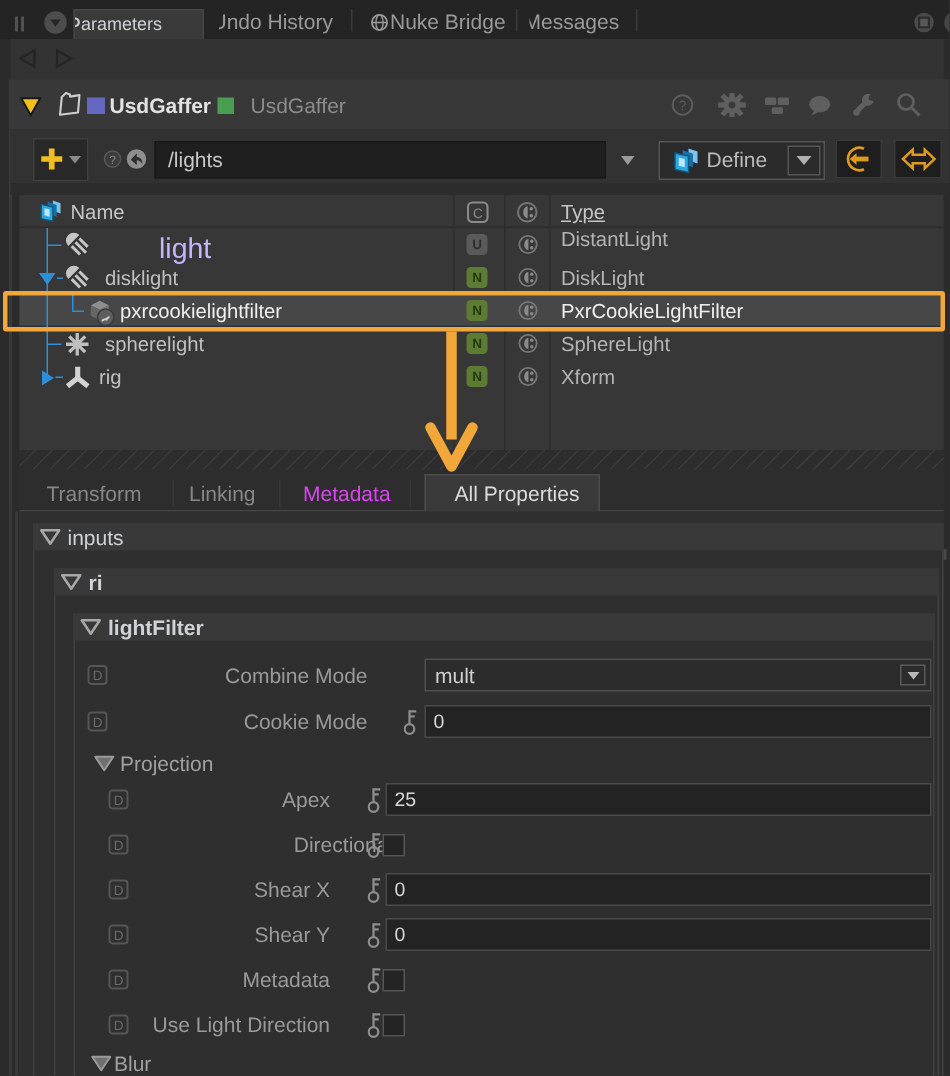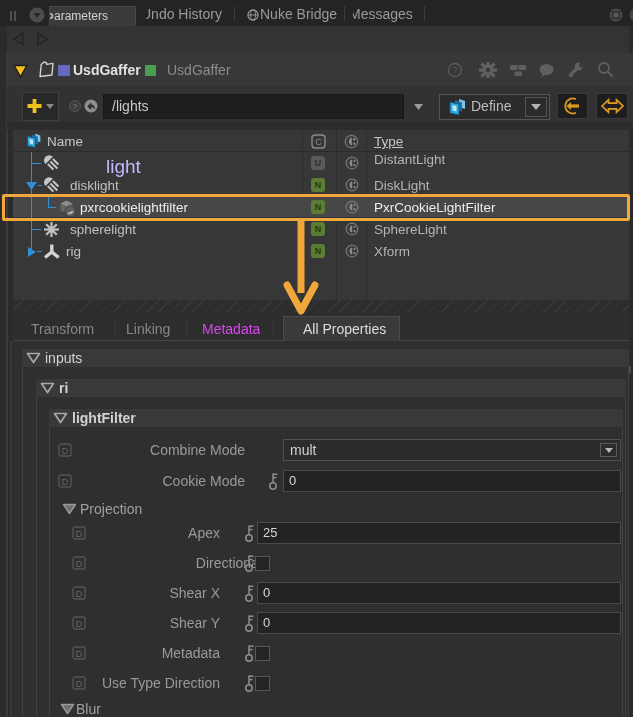--- a/index.html
+++ b/index.html
@@ -421,21 +421,21 @@
       <circle cx="4" cy="14" r="3.2" fill="none" stroke="#8e8e8e" stroke-width="1.5"></circle>
       <line x1="4" y1="11" x2="4" y2="1.5" stroke="#8e8e8e" stroke-width="1.5"></line>
       <line x1="4" y1="2.2" x2="8.5" y2="2.2" stroke="#8e8e8e" stroke-width="1.5"></line>
       <line x1="4" y1="5.6" x2="7.5" y2="5.6" stroke="#8e8e8e" stroke-width="1.5"></line>
     </svg>
     <div class="abs" style="left:255px;top:646px;width:15px;height:15px;background:#242424;border:1px solid #565656;"></div>
     <svg class="abs" style="left:72px;top:676px;" width="14" height="14" viewBox="0 0 14 14">
       <rect x="1" y="1" width="12" height="12" rx="2" fill="none" stroke="#565656" stroke-width="1.3"></rect>
       <text x="7" y="10.5" font-size="9" fill="#6a6a6a" text-anchor="middle" font-family="Liberation Sans">D</text>
     </svg>
-    <div class="abs txt" style="left:0;top:675px;width:220px;text-align:right;font-size:14px;color:#9a9a9a;">Use Type Direction</div>
+    <div class="abs txt" style="left:0;top:675px;width:220px;text-align:right;font-size:14px;color:#9a9a9a;">Use Light Direction</div>
     <svg class="abs" style="left:245px;top:674px;" width="10" height="19" viewBox="0 0 10 19">
       <circle cx="4" cy="14" r="3.2" fill="none" stroke="#8e8e8e" stroke-width="1.5"></circle>
       <line x1="4" y1="11" x2="4" y2="1.5" stroke="#8e8e8e" stroke-width="1.5"></line>
       <line x1="4" y1="2.2" x2="8.5" y2="2.2" stroke="#8e8e8e" stroke-width="1.5"></line>
       <line x1="4" y1="5.6" x2="7.5" y2="5.6" stroke="#8e8e8e" stroke-width="1.5"></line>
     </svg>
     <div class="abs" style="left:255px;top:676px;width:15px;height:15px;background:#242424;border:1px solid #565656;"></div>
     <svg class="abs" style="left:60px;top:703px;" width="15" height="12" viewBox="0 0 15 12">
       <path d="M1.5 1.5 L13.5 1.5 L7.5 10.5 Z" fill="#6f6f6f" stroke="#9a9a9a" stroke-width="1.4" stroke-linejoin="round"></path>
     </svg>

